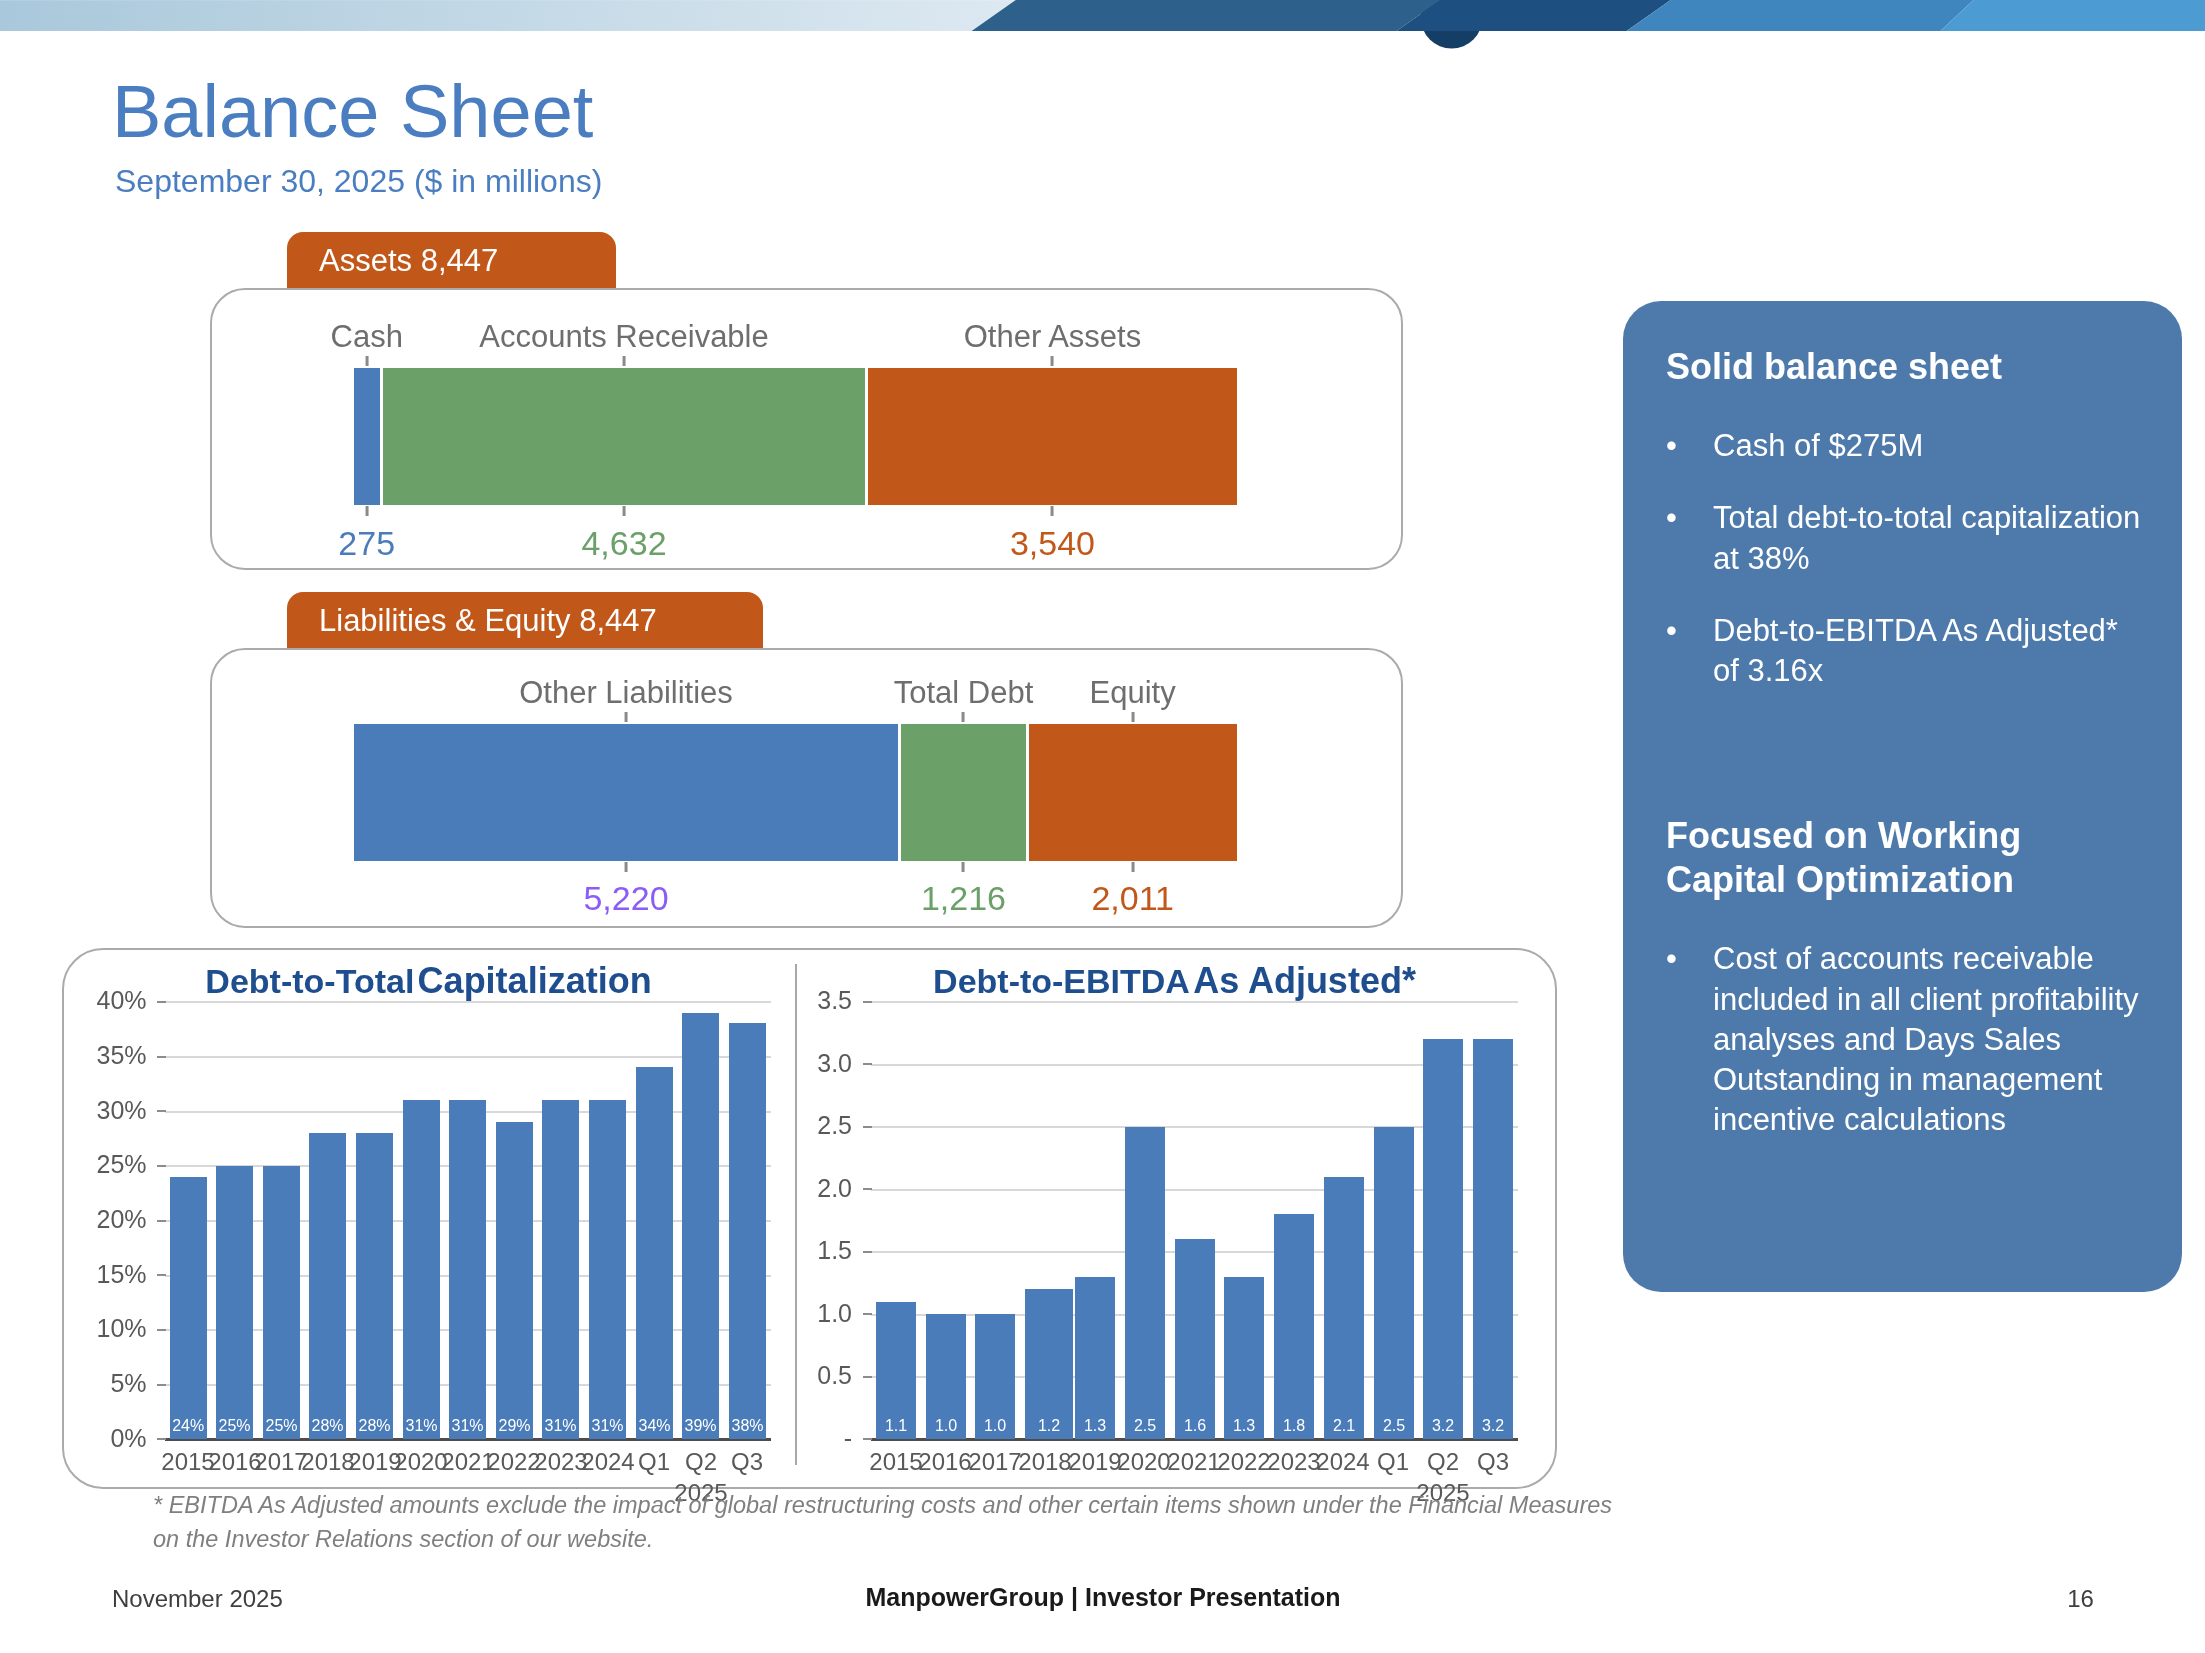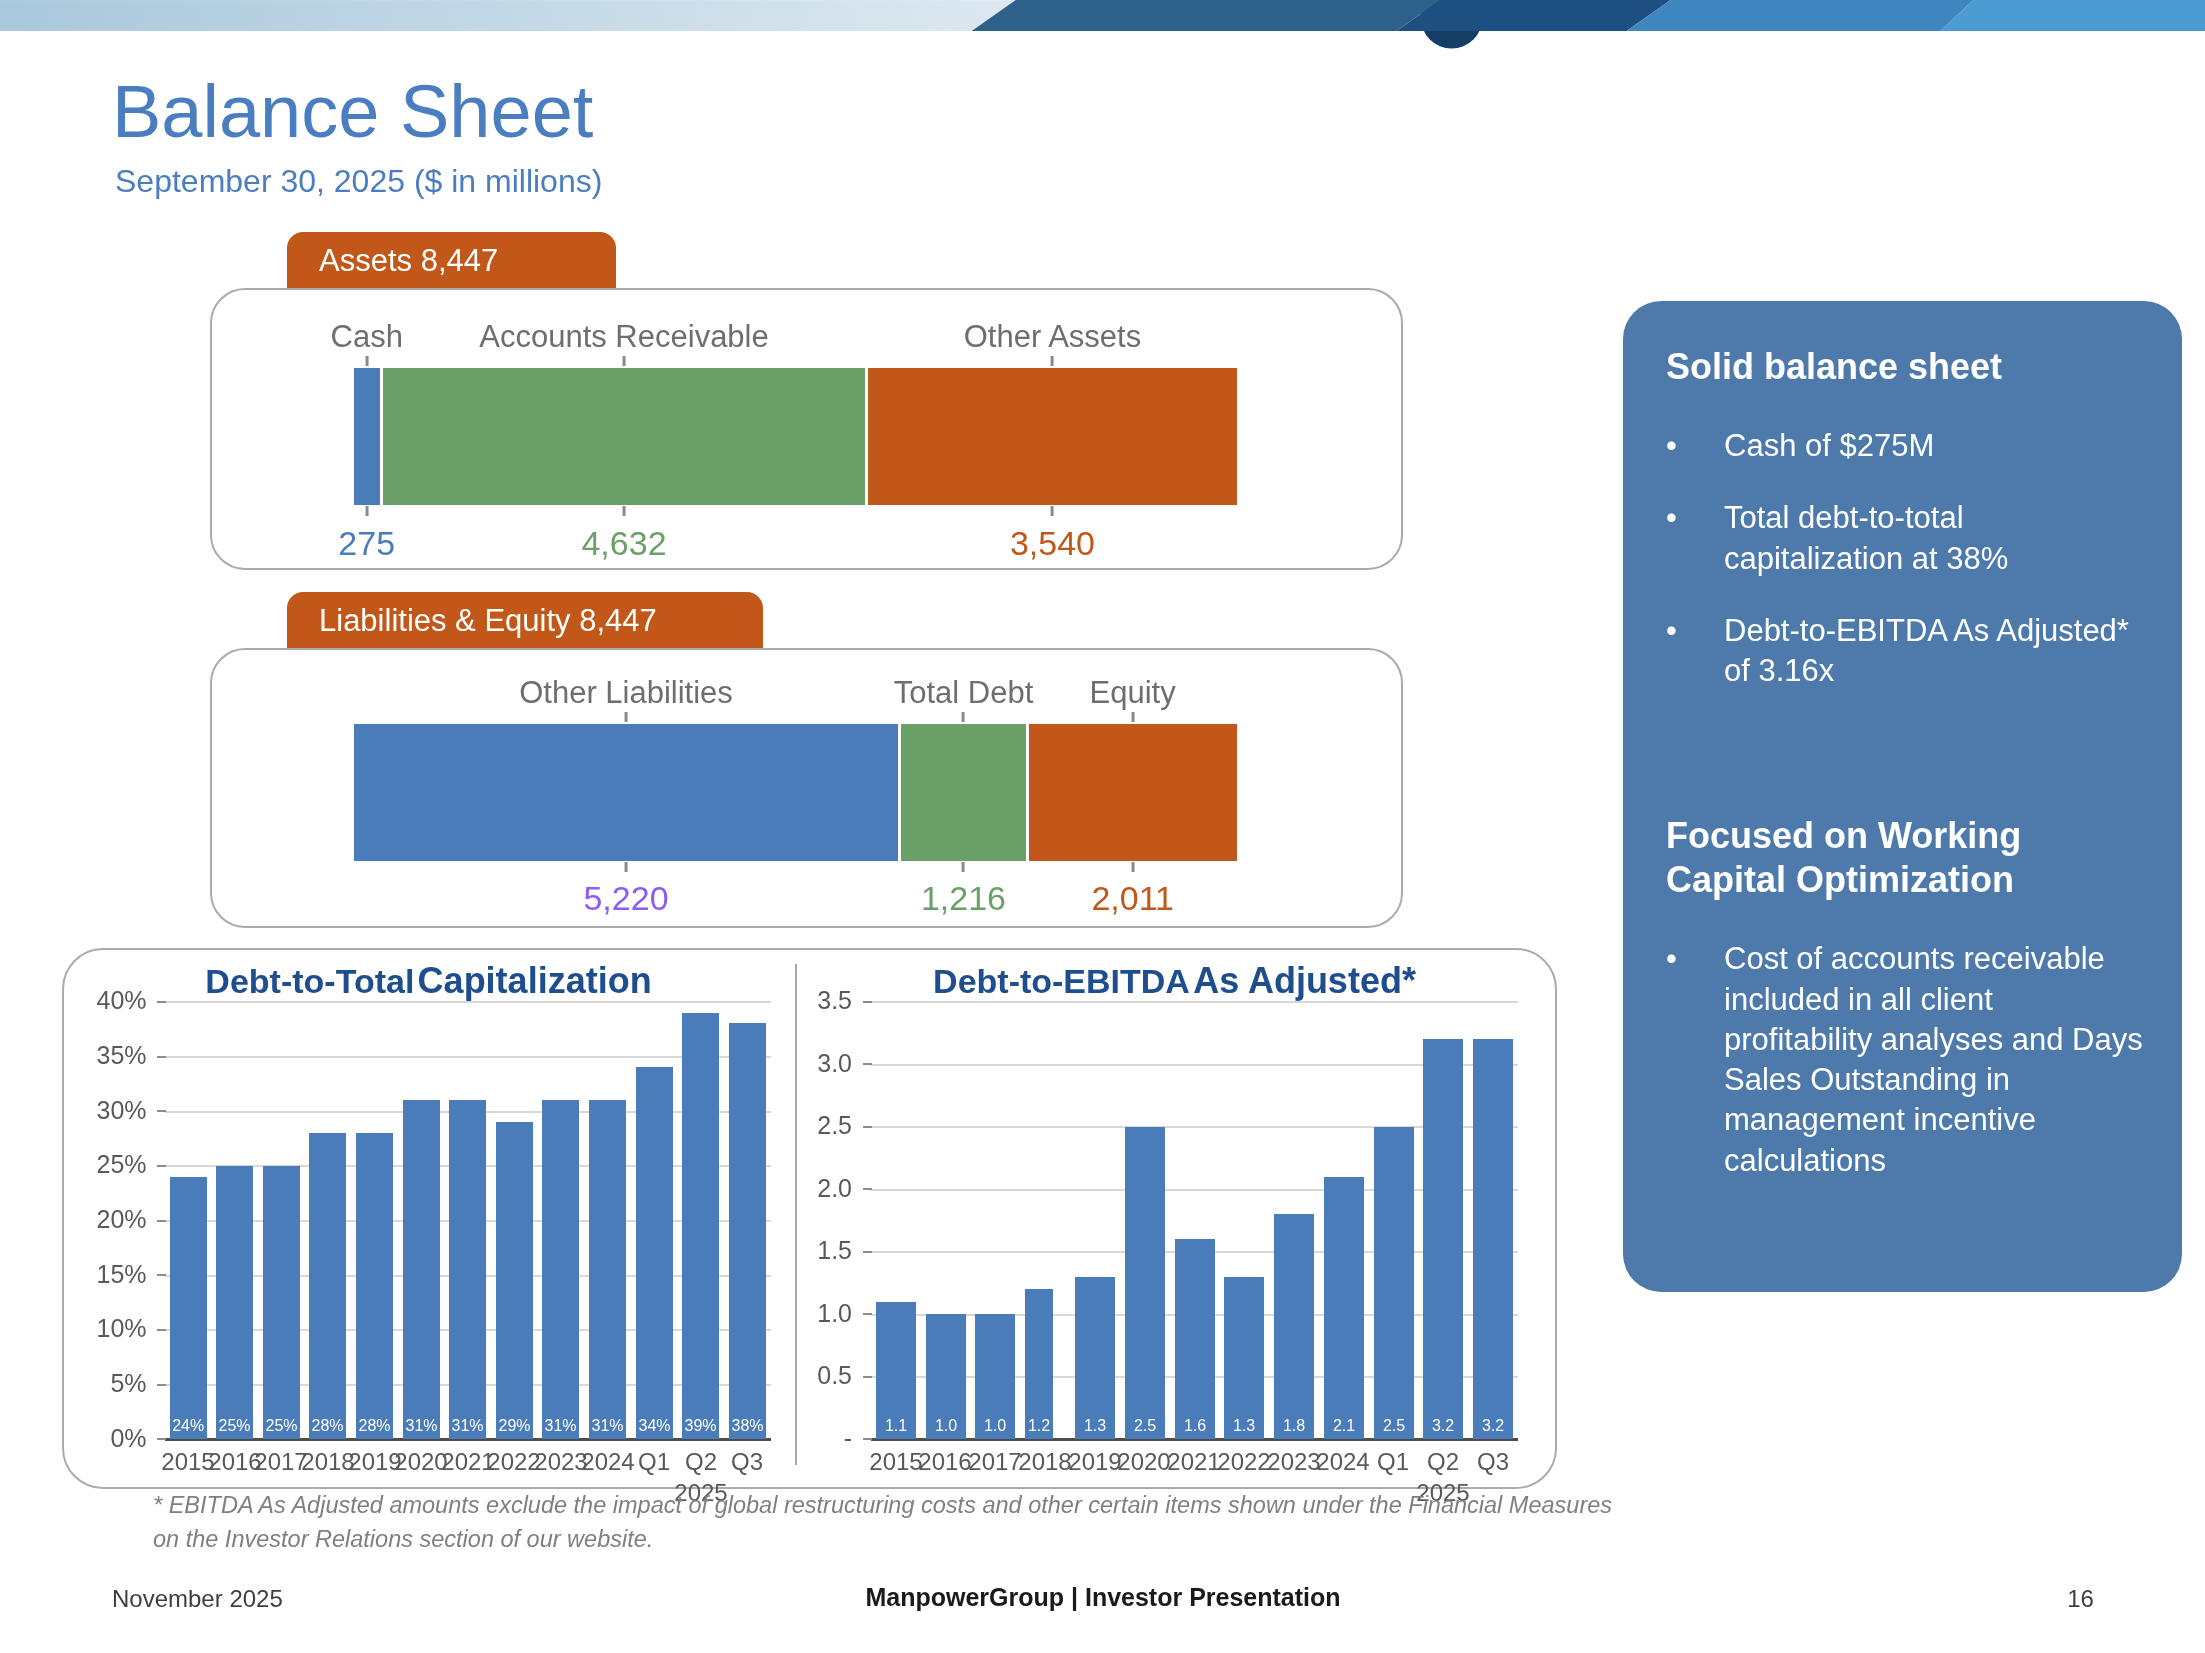--- a/index.html
+++ b/index.html
@@ -68,21 +68,21 @@
   .footer-center{position:absolute;left:1103px;top:1583px;transform:translateX(-50%);font-size:25px;font-weight:bold;color:#1a1a1a;}
   .footer-right{position:absolute;left:2029px;top:1585px;width:103px;text-align:center;font-size:24px;color:#3f3f3f;}
 
   
   .sidebar{position:absolute;left:1623px;top:301px;width:559px;height:991px;background:#4d7aab;
            border-radius:38px;box-sizing:border-box;padding:44px 37px 0 43px;color:#fff;}
   .sb-heading{font-size:36px;font-weight:bold;line-height:1.22;margin:0 0 37px 0;}
   .sb-heading2{margin-top:123px;}
   .bullet{display:flex;margin-bottom:32px;font-size:31px;line-height:1.3;}
   .bullet .dot{width:47px;flex:0 0 47px;}
-  .bullet .btxt{flex:1;margin-left:11px;}
+  .bullet .btxt{flex:1;}
 </style>
 </head>
 <body>
 
 <div class="slide">
 
   <svg class="band" width="2205" height="59" viewBox="0 0 3000 80">
     <defs>
       <linearGradient id="g1" x1="0" y1="0" x2="1" y2="0">
         <stop offset="0" stop-color="#a9c8db"></stop>
@@ -258,21 +258,21 @@
         <div class="gridline" style="top: 374px;"></div>
         <div class="vbar" style="left: 5px; width: 40px; height: 137px; background: rgb(74, 124, 186);">
           <span class="blab">1.1</span>
         </div>
         <div class="vbar" style="left: 55px; width: 40px; height: 125px; background: rgb(74, 124, 186);">
           <span class="blab">1.0</span>
         </div>
         <div class="vbar" style="left: 104px; width: 40px; height: 125px; background: rgb(74, 124, 186);">
           <span class="blab">1.0</span>
         </div>
-        <div class="vbar" style="left: 154px; width: 28px; height: 150px; background: rgb(74, 124, 186);">
+        <div class="vbar" style="left: 154px; width: 48px; height: 150px; background: rgb(74, 124, 186);">
           <span class="blab">1.2</span>
         </div>
         <div class="vbar" style="left: 204px; width: 40px; height: 162px; background: rgb(74, 124, 186);">
           <span class="blab">1.3</span>
         </div>
         <div class="vbar" style="left: 254px; width: 40px; height: 312px; background: rgb(74, 124, 186);">
           <span class="blab">2.5</span>
         </div>
         <div class="vbar" style="left: 304px; width: 40px; height: 200px; background: rgb(74, 124, 186);">
           <span class="blab">1.6</span>

